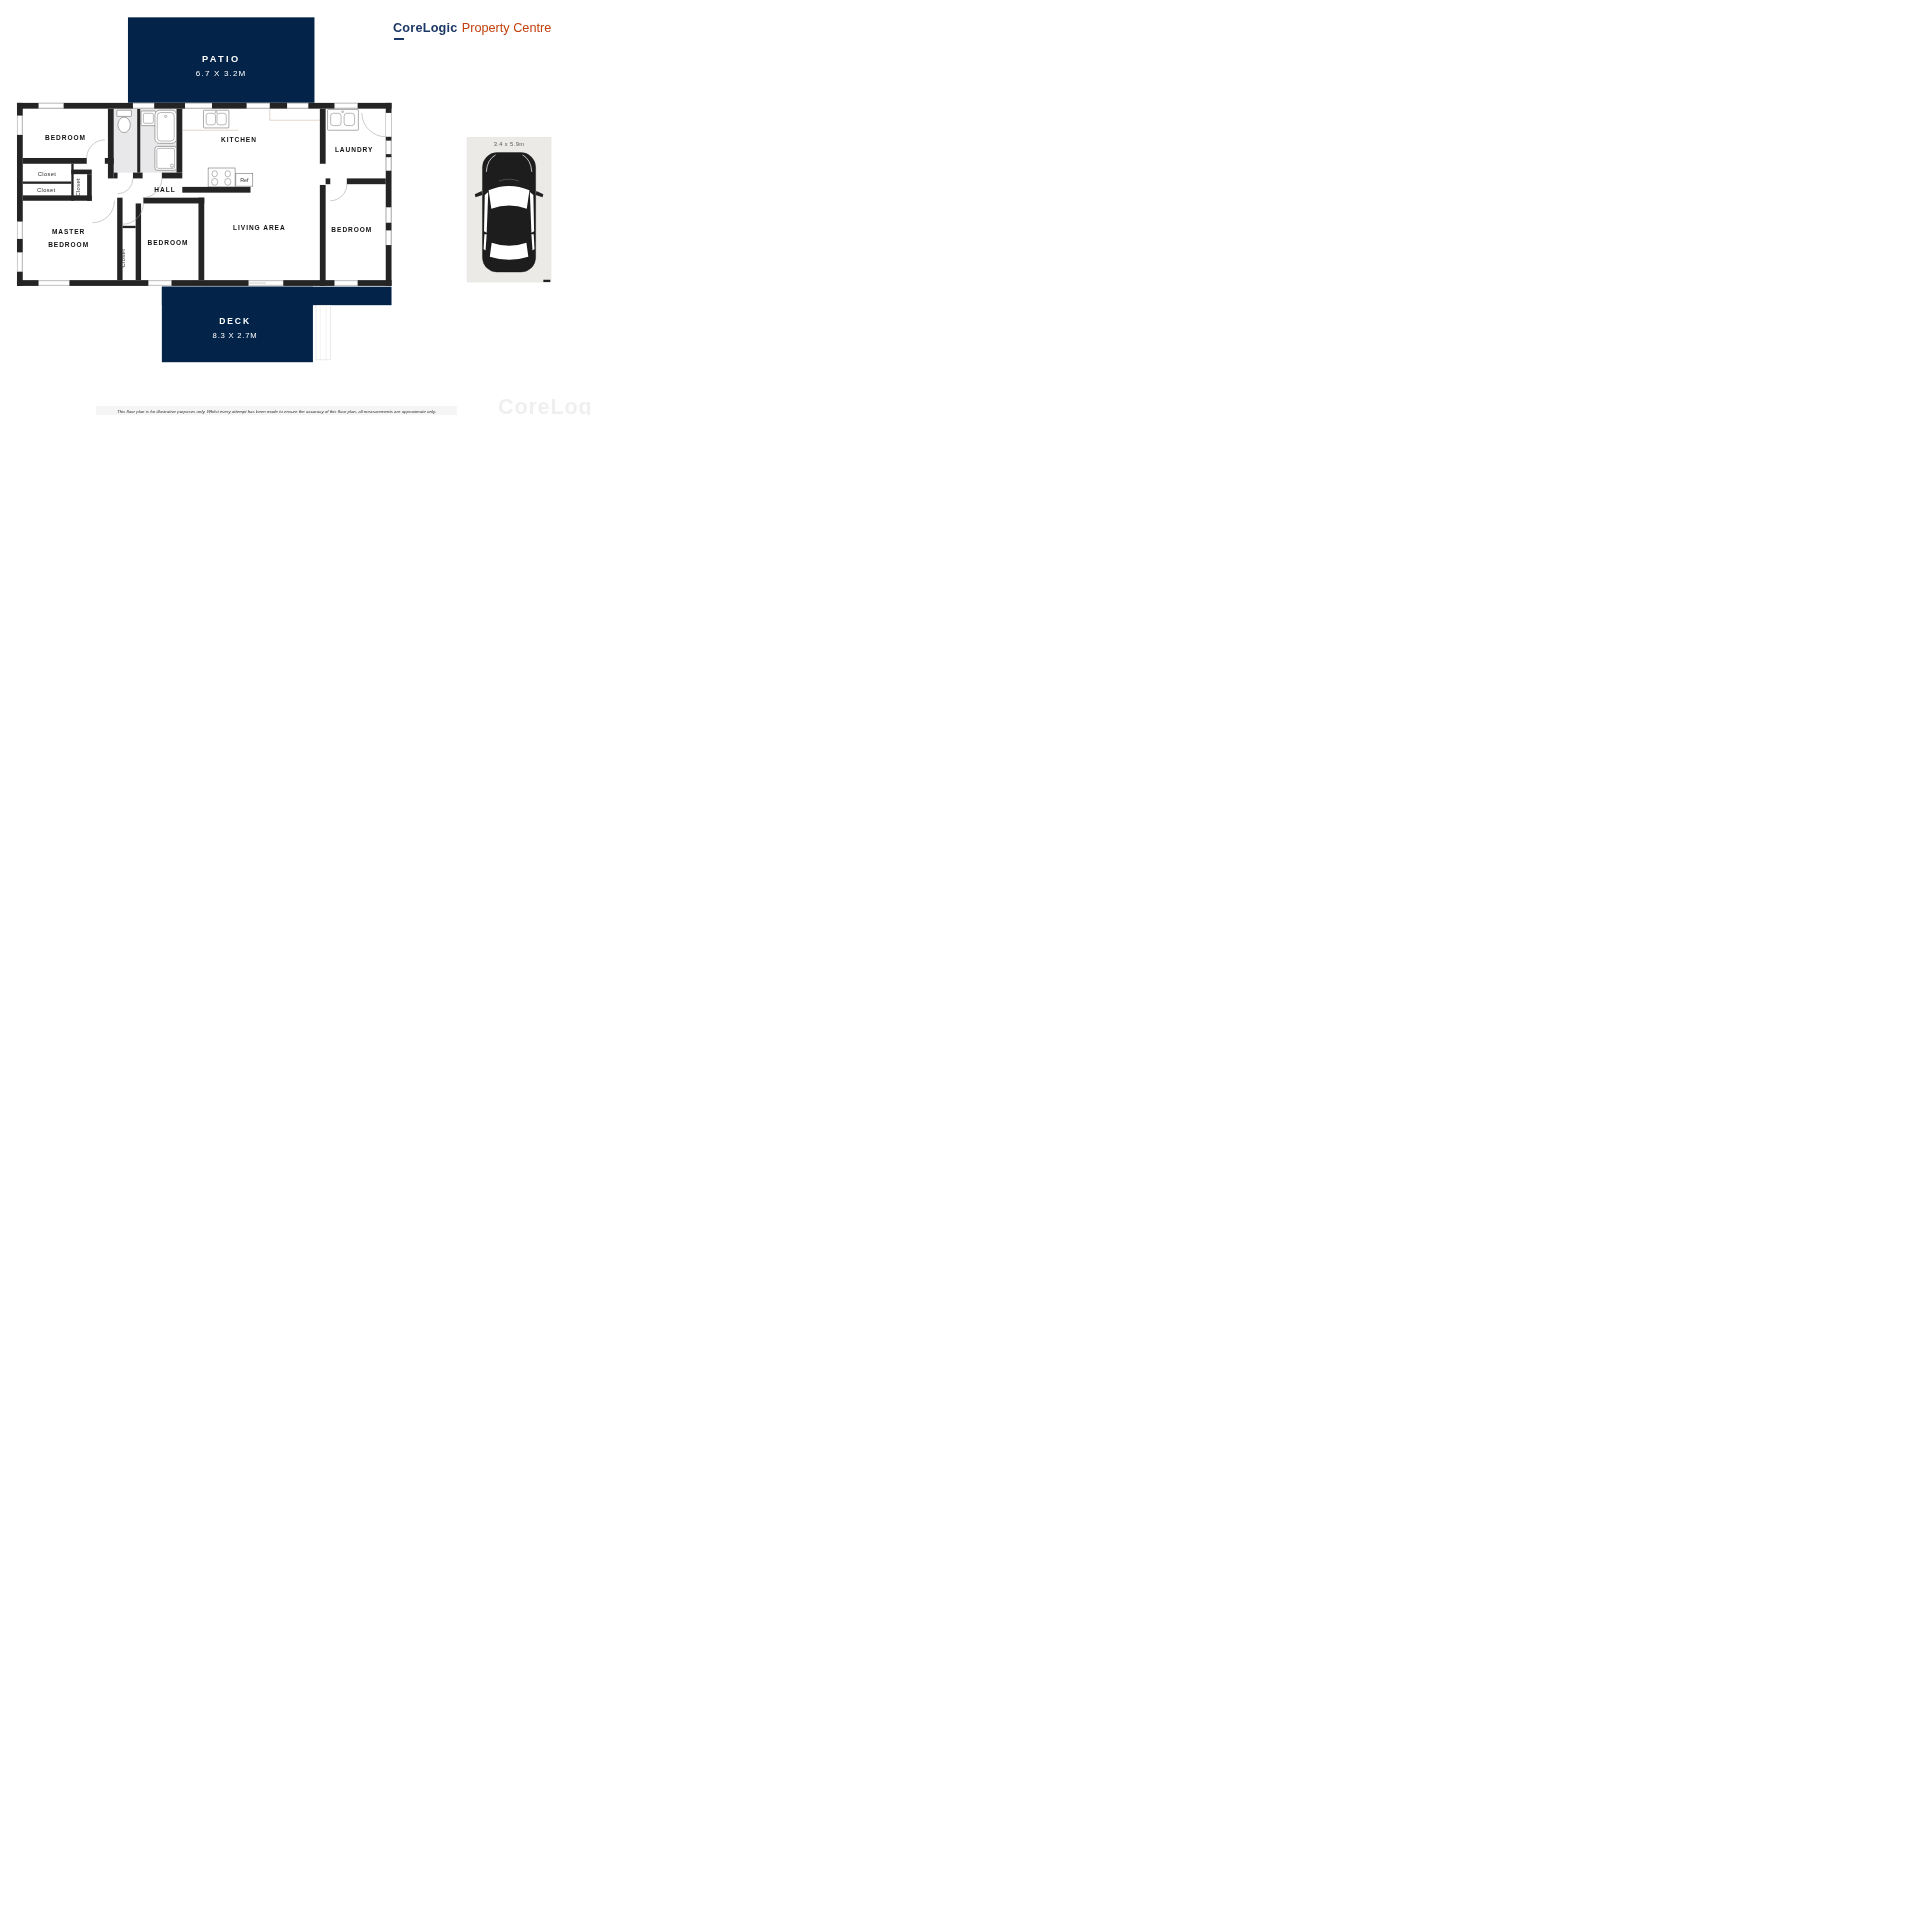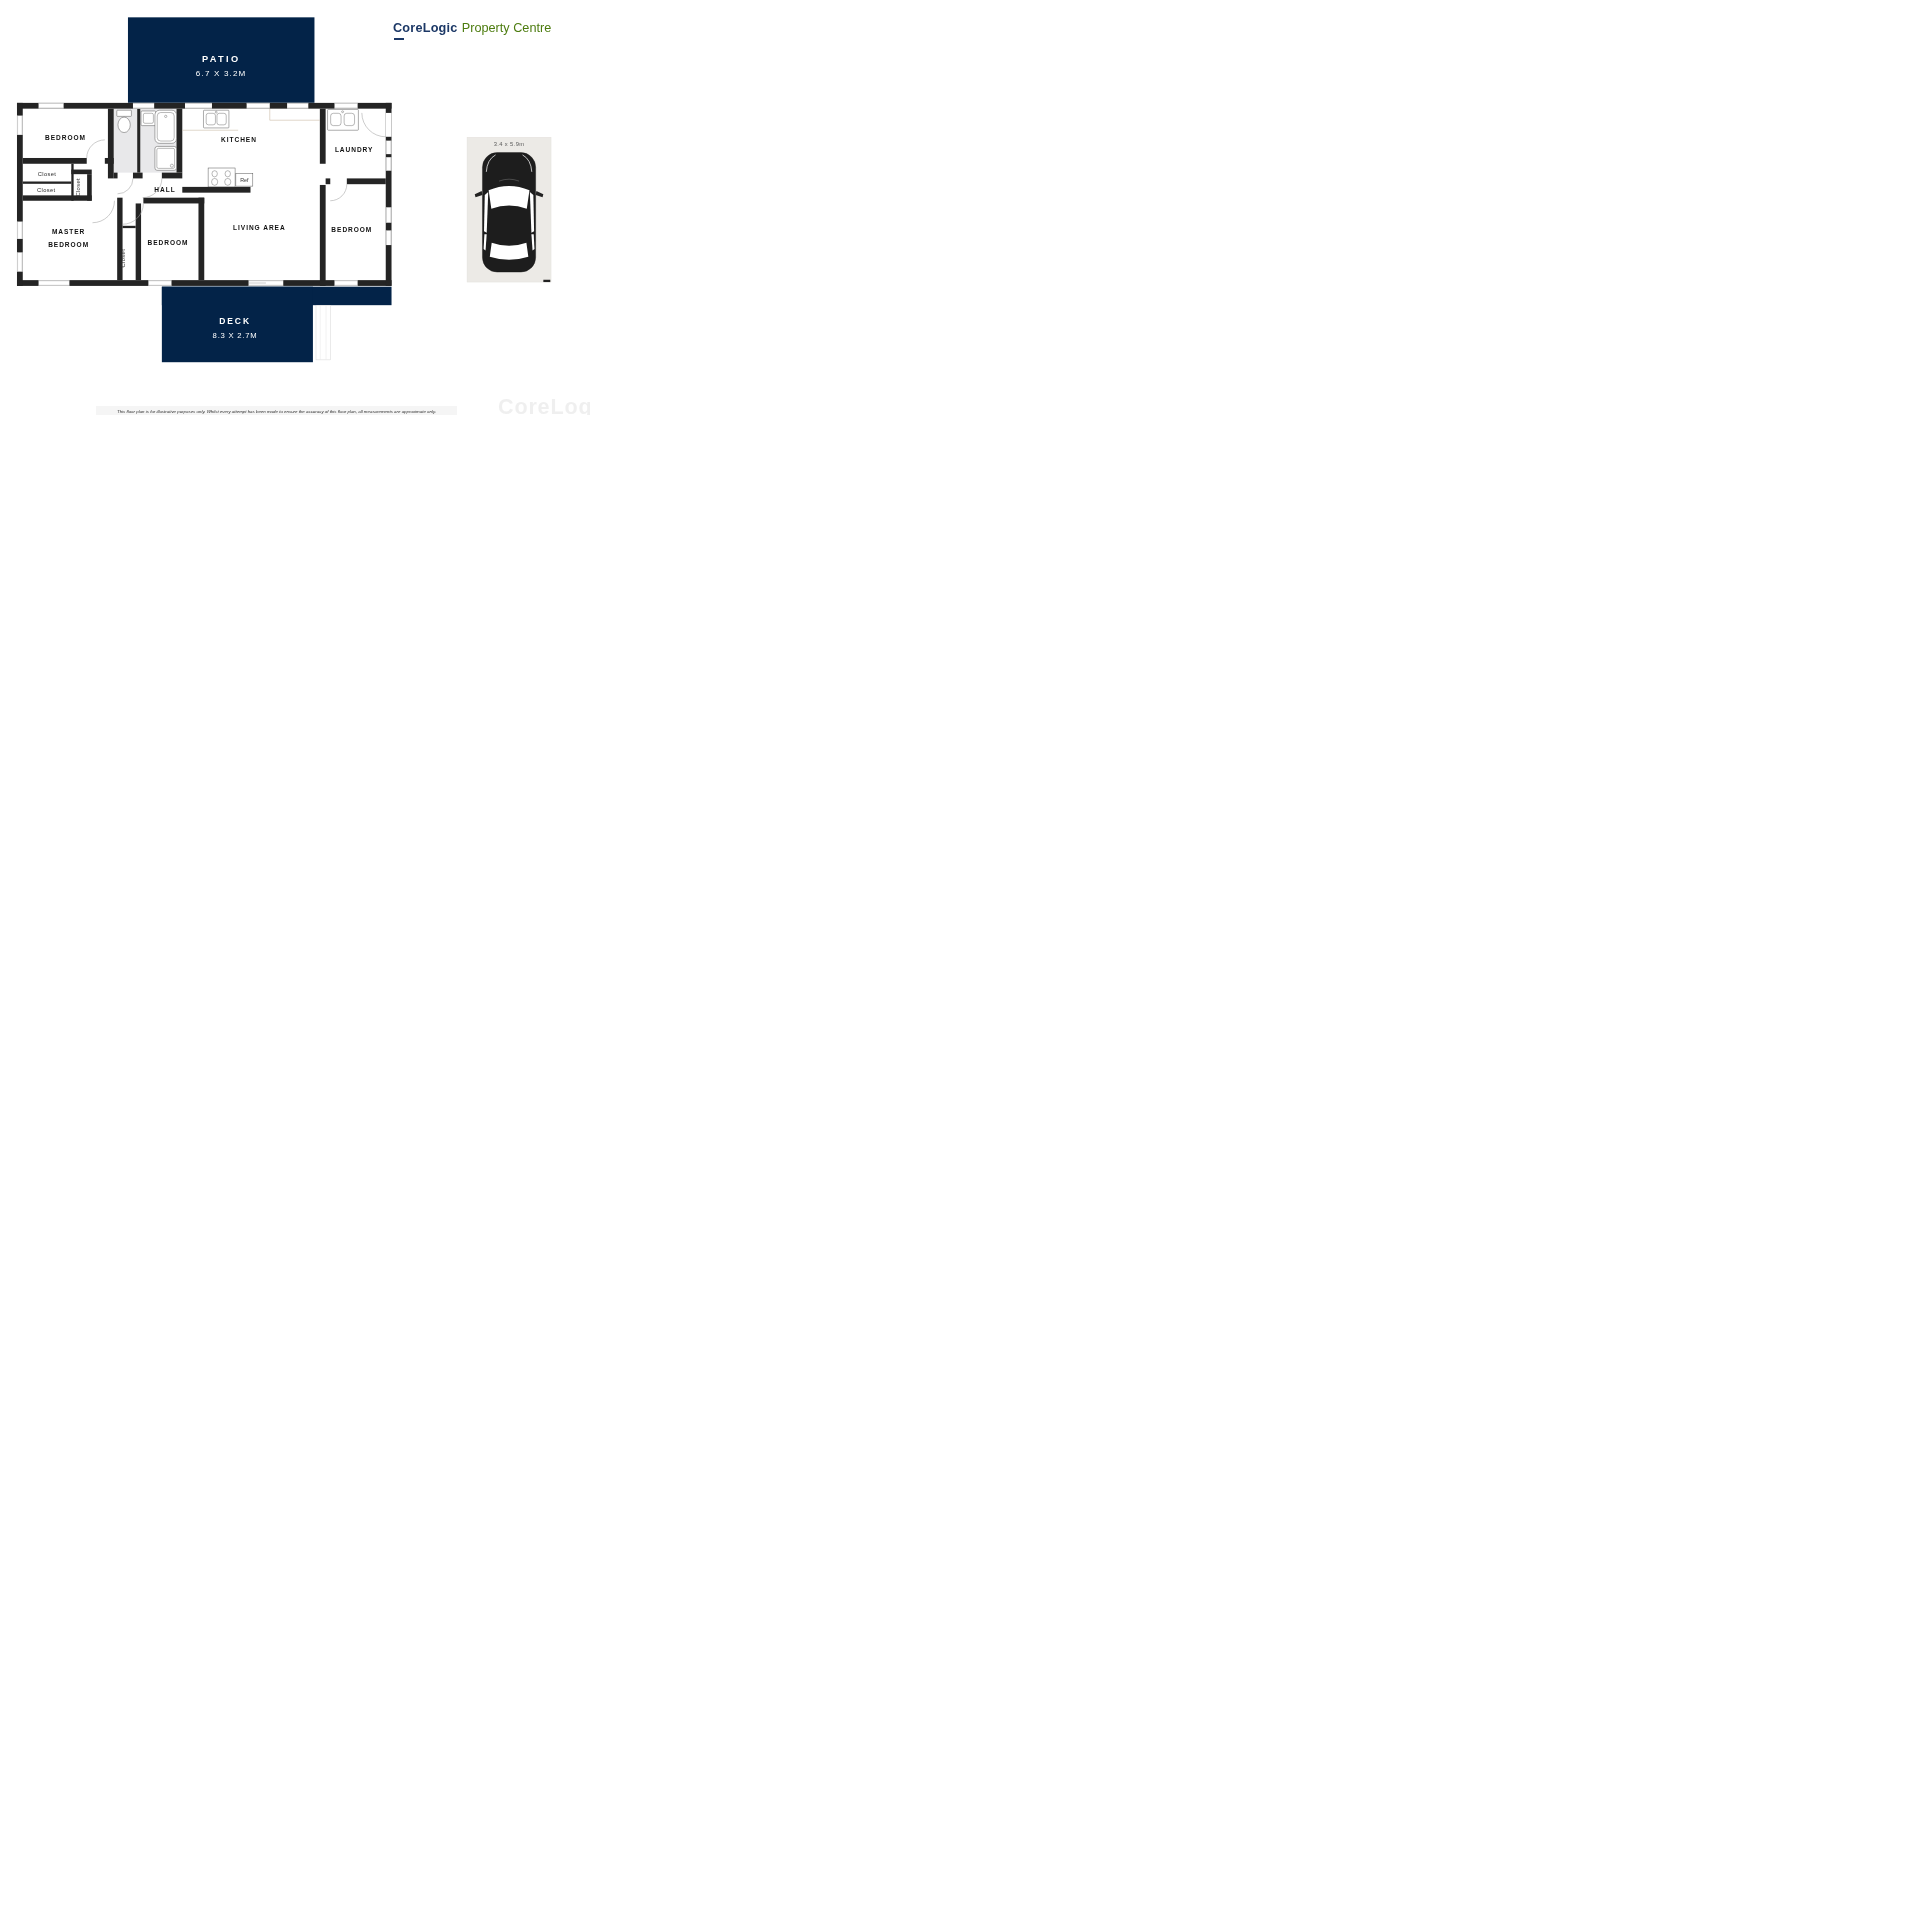--- a/index.html
+++ b/index.html
@@ -26,21 +26,21 @@
   .closet-label{font-size:15px;font-weight:300;letter-spacing:1px;fill:#2e2e2e;text-anchor:middle}
   .navy-label-big{font-size:24px;font-weight:600;letter-spacing:6px;fill:#fff;text-anchor:middle}
   .navy-label-dim{font-size:21px;font-weight:400;letter-spacing:3px;fill:#fff;text-anchor:middle}
   .deck-label-big{font-size:22px;font-weight:600;letter-spacing:5px;fill:#fff;text-anchor:middle}
   .deck-label-dim{font-size:20px;font-weight:400;letter-spacing:2px;fill:#fff;text-anchor:middle}
   .carport-label{font-size:15px;font-weight:400;letter-spacing:1px;fill:#5a5a5a;text-anchor:middle}
   .ref-label{font-size:14px;font-weight:400;fill:#333;text-anchor:middle}
 
   .logo{position:absolute;left:393px;top:21px;white-space:nowrap}
   .logo-bold{font-size:12.7px;font-weight:700;color:var(--brand-navy);letter-spacing:0.2px}
-  .logo-light{font-size:12.7px;font-weight:300;color:#4d7c0f;margin-left:4.2px}
+  .logo-light{font-size:12.7px;font-weight:300;color:#c2410c;margin-left:4.2px}
   .logo-underline{position:absolute;left:394px;top:38px;width:9.6px;height:1.9px;background:var(--brand-navy)}
 
   .agent{position:absolute}
 
   .disclaimer{position:absolute;left:96px;top:406px;width:361px;height:18px;background:#f5f5f5;
     text-align:center;font-style:italic;color:#2c2c2c;font-size:4.4px;line-height:7.3px;padding-top:1.9px}
   .watermark{position:absolute;left:498px;top:394px;font-size:21.6px;font-weight:700;
     color:rgba(130,130,130,0.13);letter-spacing:0.8px;white-space:nowrap}
 </style>
 </head>

